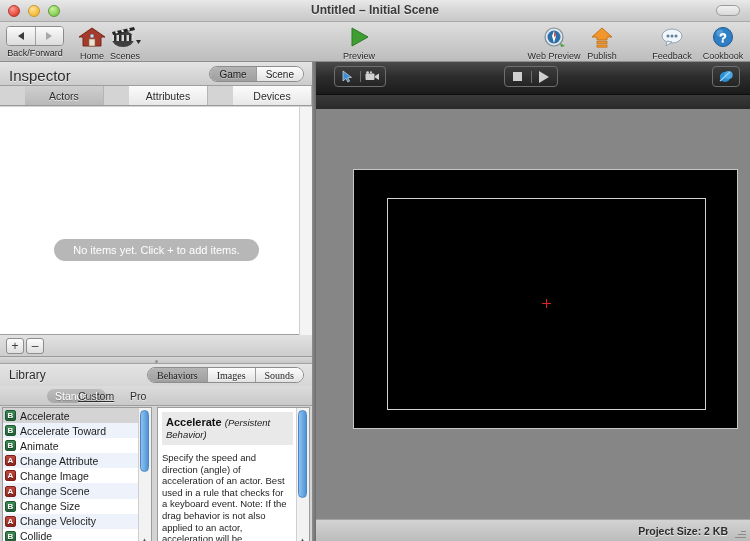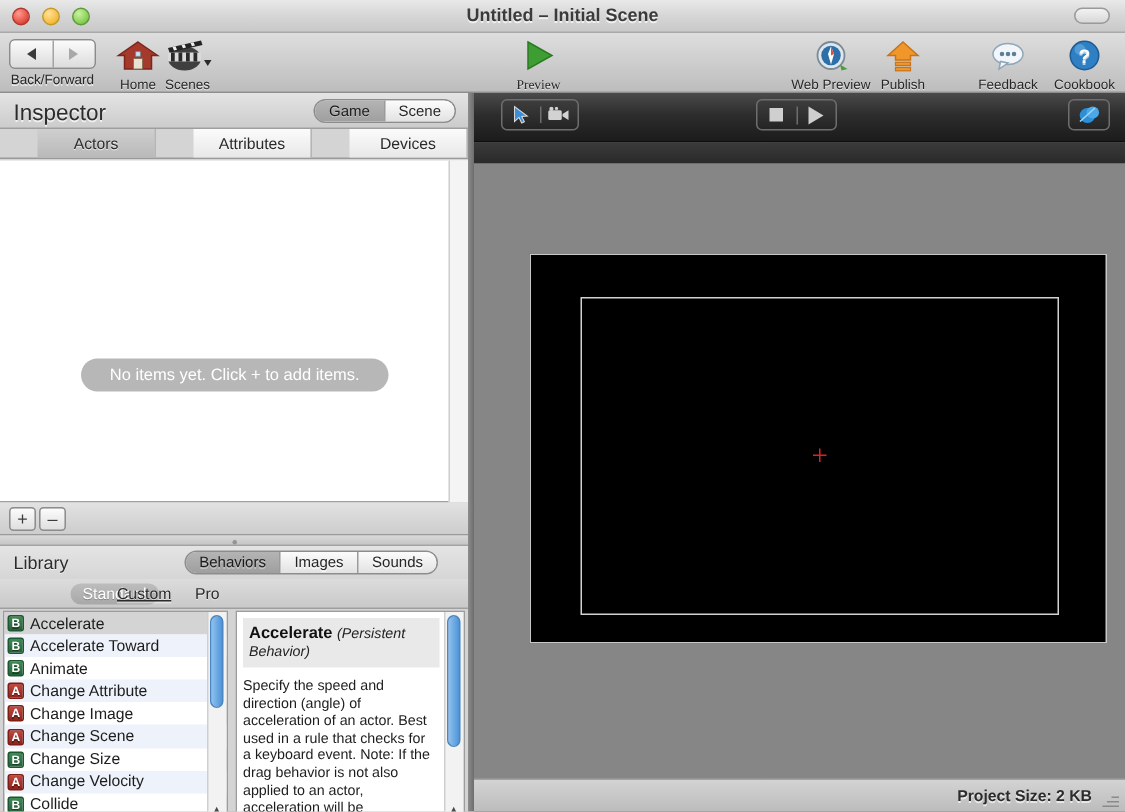--- a/index.html
+++ b/index.html
@@ -180,21 +180,21 @@
   }
 
   
   #library-header {
     position:absolute; left:0; top:302px; width:312px; height:38px;
     background: linear-gradient(to bottom,#e4e4e4,#cccccc);
     border-bottom:1px solid #9e9e9e;
   }
   #library-title { position:absolute; left:9px; top:4px; font-size:12px; color:#2c2c2c;
     text-shadow:0 1px 0 rgba(255,255,255,.7); }
-  #lib-seg { position:absolute; right:20px; top:3px; }
+  #lib-seg { position:absolute; right:8px; top:3px;font-family:Liberation Serif, serif; }
 
   #library-subtabs {
     position:absolute; left:0; top:324px; width:312px; height:20px;
     background: linear-gradient(to bottom,#dcdcdc,#c9c9c9);
     border-bottom:1px solid #9e9e9e;
   }
   .subtab {
     position:absolute; top:3px; height:14px; padding:0 8px;
     display:flex; align-items:center; font-size:10.5px; color:#2b2b2b;
     text-shadow:0 1px 0 rgba(255,255,255,.6);
@@ -369,21 +369,21 @@
         <g fill="#f0f0f0">
           <polygon points="7,5.4 9,4.9 10,7.1 8,7.6"></polygon>
           <polygon points="13,4 15,3.5 16,5.7 14,6.2"></polygon>
           <polygon points="19,2.6 21,2.1 22,4.3 20,4.8"></polygon>
         </g>
         <polygon points="28,14 33,14 30.5,18" fill="#2a2a2a"></polygon>
       </svg>
       <span class="tb-label">Scenes</span>
     </div>
 
-    <div class="tb-item" style="left:334px; top:4px; width:50px;font-family:Liberation Serif, serif;">
+    <div class="tb-item" style="left:334px; top:4px; width:50px;">
       <svg width="26" height="22" viewBox="0 0 26 22">
         <polygon points="6,2 22,11 6,20" fill="#3f9e33" stroke="#2b7a22" stroke-width="1"></polygon>
       </svg>
       <span class="tb-label">Preview</span>
     </div>
 
     <div class="tb-item" style="left:524px; top:4px; width:60px;">
       <svg width="26" height="22" viewBox="0 0 26 22">
         <circle cx="13" cy="11" r="9" fill="#dfe6ec" stroke="#7b8b96" stroke-width="1.2"></circle>
         <circle cx="13" cy="11" r="6.5" fill="#2d6fa8"></circle>

